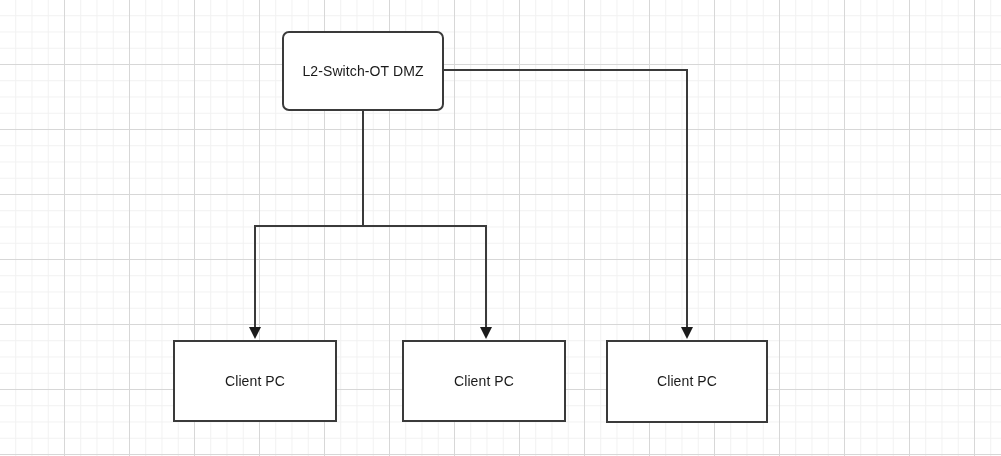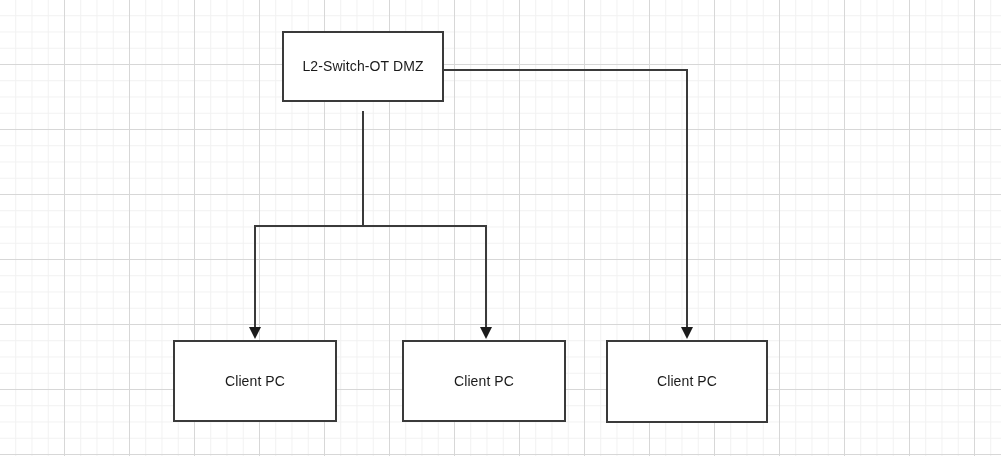--- a/index.html
+++ b/index.html
@@ -81,21 +81,21 @@
   <div class="edge-v" style="left:254px; top:225px; height:102px;"></div>
   <div class="arrowhead" style="left:249px; top:327px;"></div>
 
   <div class="edge-v" style="left:485px; top:225px; height:102px;"></div>
   <div class="arrowhead" style="left:480px; top:327px;"></div>
 
   <div class="edge-h" style="left:444px; top:69px; width:244px;"></div>
   <div class="edge-v" style="left:686px; top:69px; height:258px;"></div>
   <div class="arrowhead" style="left:681px; top:327px;"></div>
 
-  <div class="node" style="left:282px; top:31px; width:162px; height:71px;">
+  <div class="node" style="left:282px; top:31px; width:162px; height:80px;border-radius:7px;">
     <span class="node-label">L2-Switch-OT DMZ</span>
   </div>
 
   <div class="node" style="left:173px; top:340px; width:164px; height:82px;">
     <span class="node-label">Client PC</span>
   </div>
 
   <div class="node" style="left:402px; top:340px; width:164px; height:82px;">
     <span class="node-label">Client PC</span>
   </div>

